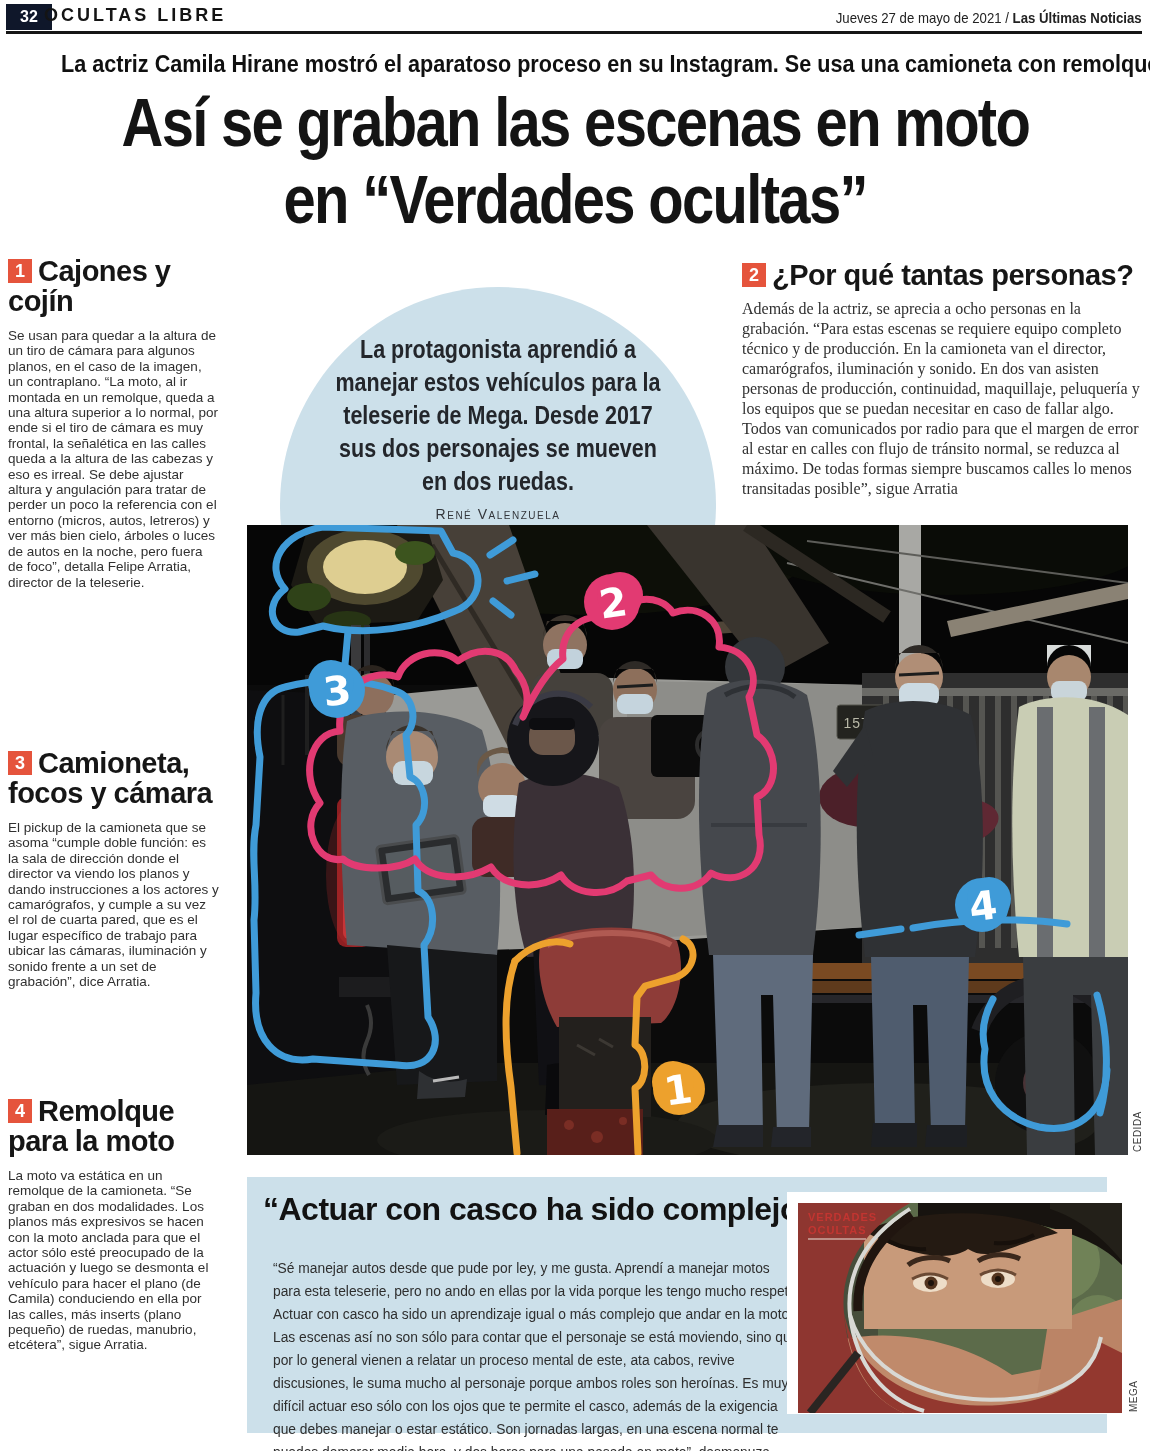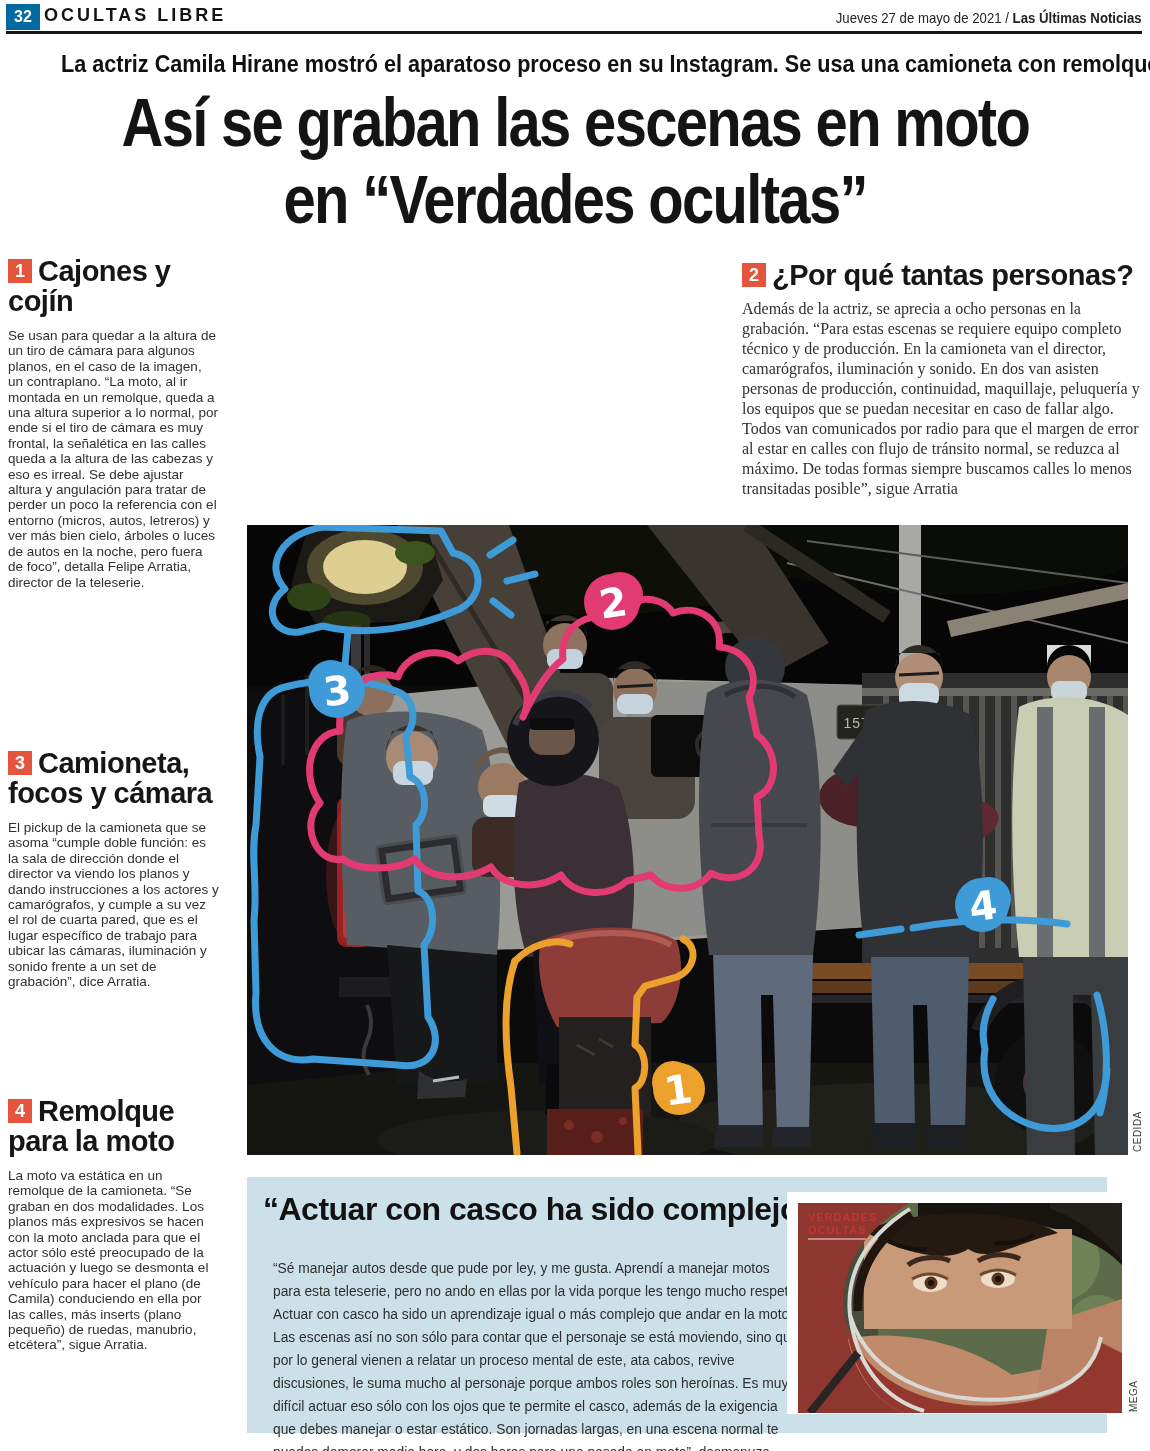--- a/index.html
+++ b/index.html
@@ -1,19 +1,19 @@
 <!DOCTYPE html>
 <html><head>
 <meta charset="utf-8">
 <style>
   html,body{margin:0;padding:0;background:#e9e9e9;}
   .page{position:relative;width:1150px;height:1451px;background:#ffffff;margin:0 auto;
         font-family:"Liberation Sans",sans-serif;color:#1a1a1a;overflow:hidden;}
   
-  .pageno{position:absolute;left:6px;top:4px;width:34px;height:26px;background:#0369a1;
+  .pageno{position:absolute;left:6px;top:4px;width:46px;height:26px;background:#0f172a;
           color:#fff;font-weight:bold;font-size:16px;display:flex;align-items:center;justify-content:center;}
   .section-title{position:absolute;left:44px;top:5px;font-size:18px;font-weight:bold;letter-spacing:3px;color:#141414;}
   .dateline{position:absolute;right:8px;top:9px;font-size:15px;color:#222;white-space:nowrap;
             transform:scaleX(.88);transform-origin:100% 50%;}
   .dateline .brand{font-weight:bold;}
   .head-rule{position:absolute;left:6px;right:8px;top:31px;height:3px;background:#161616;}
   
   .kicker{position:absolute;left:0;top:50px;width:100%;text-align:center;font-size:24px;font-weight:600;
           color:#101010;white-space:nowrap;}
   .kicker span{display:inline-block;transform:scaleX(.9);}
@@ -61,20 +61,24 @@
     <span>Jueves 27 de mayo de 2021 / </span><span class="brand">Las Últimas Noticias</span>
   </div>
   <div class="head-rule"></div>
 
   <div class="kicker"><span>La actriz Camila Hirane mostró el aparatoso proceso en su Instagram. Se usa una camioneta con remolque</span></div>
   <div class="headline">
     <span>Así se graban las escenas en moto</span><br>
     <span>en “Verdades ocultas”</span>
   </div>
 
+  <div class="lead-circle">
+    <div class="txt">La protagonista aprendió a manejar estos vehículos para la teleserie de Mega. Desde 2017 sus dos personajes se mueven en dos ruedas.</div>
+    <div><span class="byline">René Valenzuela</span></div>
+  </div>
 
   <div class="sec sec-left" style="top:256px;">
     <div class="num-box">1</div>
     <h3>Cajones y cojín</h3>
     <p style="clear:both;">Se usan para quedar a la altura de un tiro de cámara para algunos planos, en el caso de la imagen, un contraplano. “La moto, al ir montada en un remolque, queda a una altura superior a lo normal, por ende si el tiro de cámara es muy frontal, la señalética en las calles queda a la altura de las cabezas y eso es irreal. Se debe ajustar altura y angulación para tratar de perder un poco la referencia con el entorno (micros, autos, letreros) y ver más bien cielo, árboles o luces de autos en la noche, pero fuera de foco”, detalla Felipe Arratia, director de la teleserie.</p>
   </div>
   <div class="sec sec-left" style="top:748px;">
     <div class="num-box">3</div>
     <h3>Camioneta, focos y cámara</h3>
     <p style="clear:both;">El pickup de la camioneta que se asoma “cumple doble función: es la sala de dirección donde el director va viendo los planos y dando instrucciones a los actores y camarógrafos, y cumple a su vez el rol de cuarta pared, que es el lugar específico de trabajo para ubicar las cámaras, iluminación y sonido frente a un set de grabación”, dice Arratia.</p>

